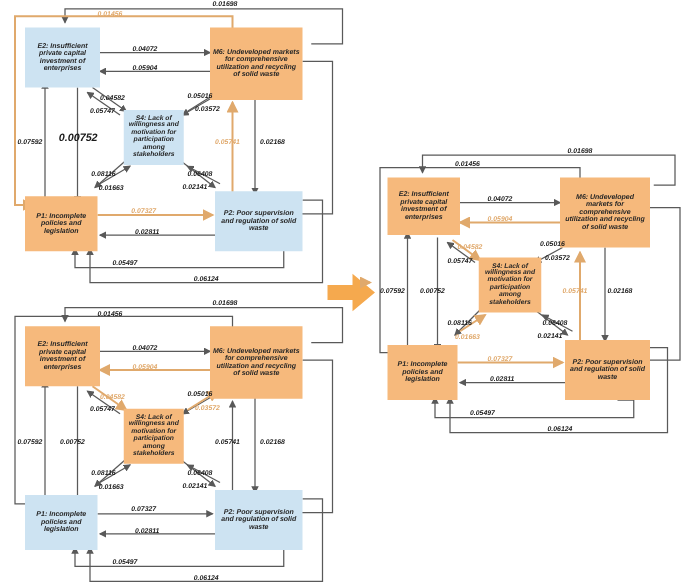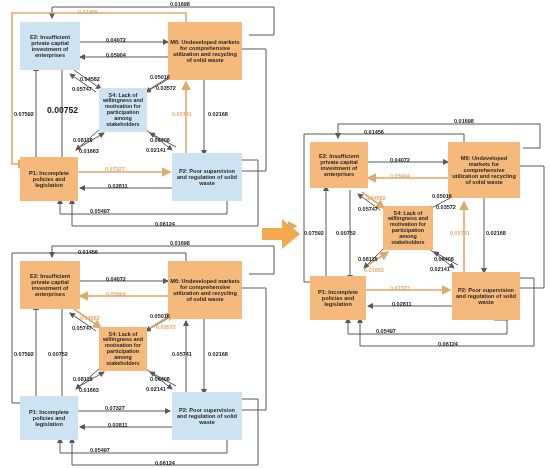--- a/index.html
+++ b/index.html
@@ -1,18 +1,18 @@
 <!DOCTYPE html>
 <html><head>
 <meta charset="utf-8">
 <style>
   html,body{margin:0;padding:0;background:#ffffff;}
   body{width:550px;height:468px;font-family:"Liberation Sans",sans-serif;overflow:hidden;}
   #stage{position:relative;width:550px;height:468px;}
-  .panel{position:absolute;}
+  .panel{position:absolute;font-style:italic;}
   .panel svg{display:block;}
   .node{position:absolute;box-sizing:border-box;display:flex;align-items:center;justify-content:center;text-align:center;
         font-weight:bold;color:#262626;line-height:1.08;padding:2px 2px;}
   .blue{background:#cde3f2;}
   .orange{background:#f6b97c;}
   .lbl{position:absolute;font-weight:bold;color:#1a1a1a;white-space:nowrap;}
   .lbl.o{color:#e0a96c;}
   .lbl.big{font-weight:bold;}
   .arrowBig{position:absolute;}
 </style>

